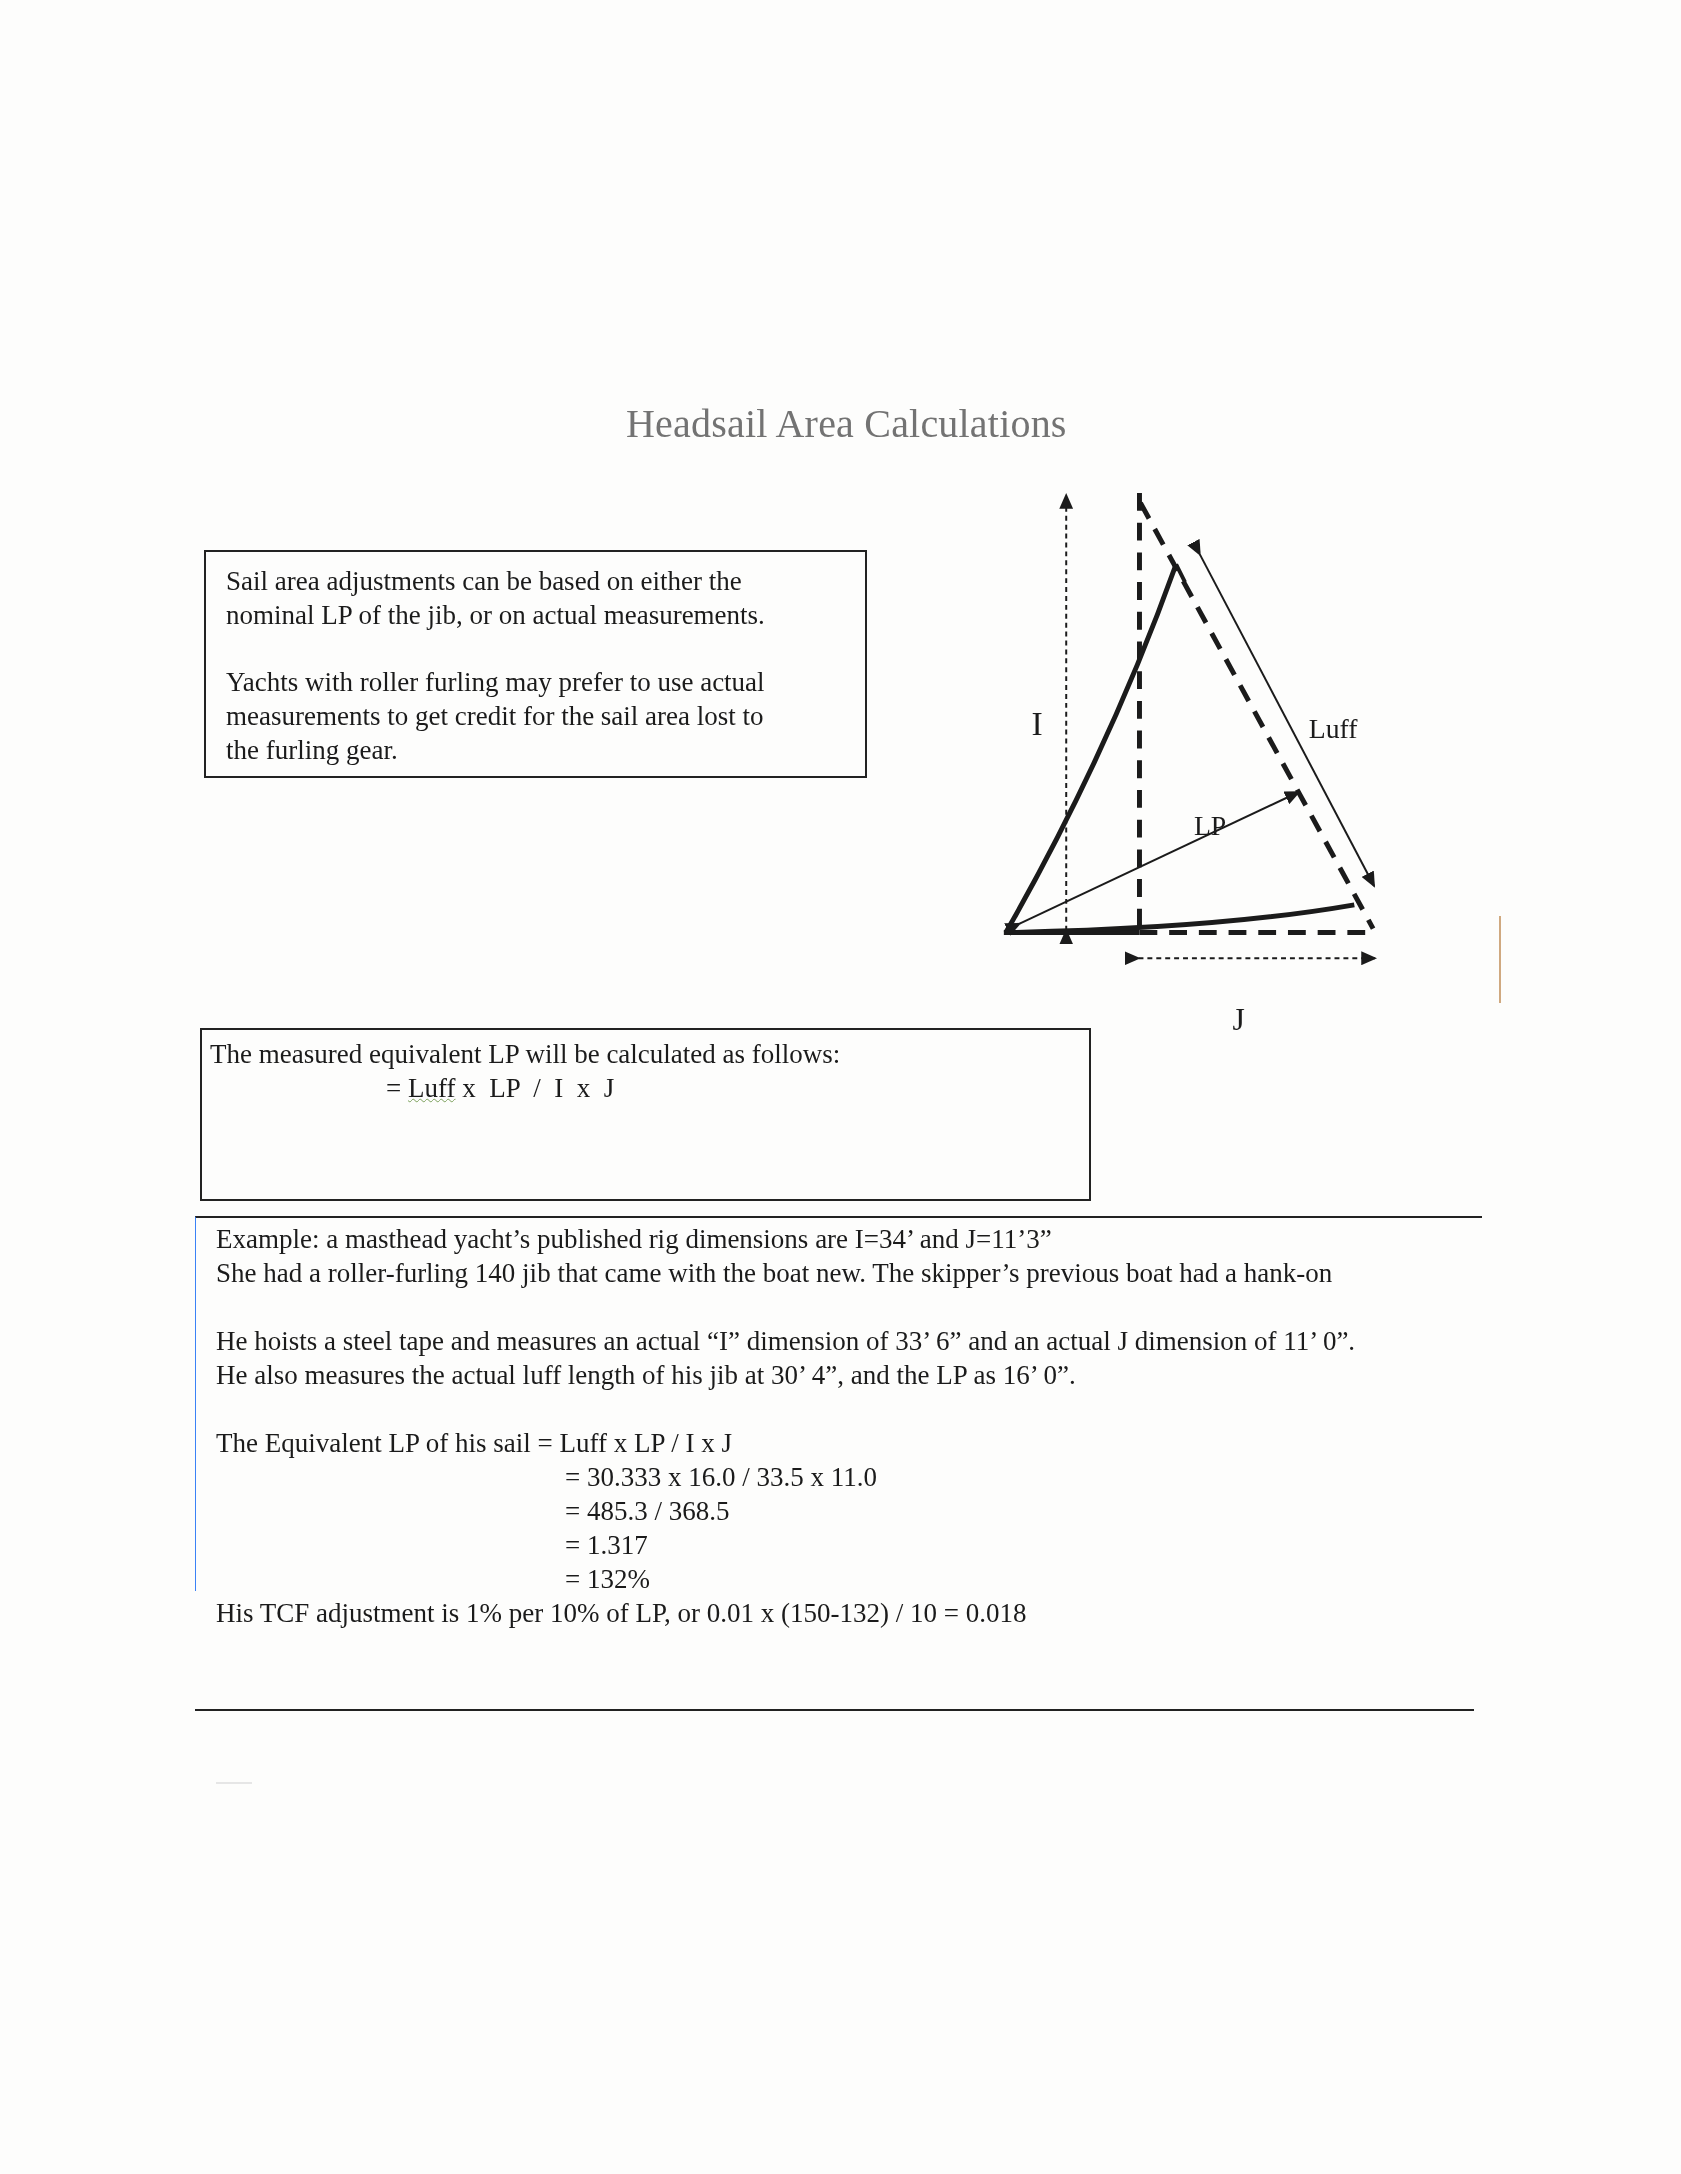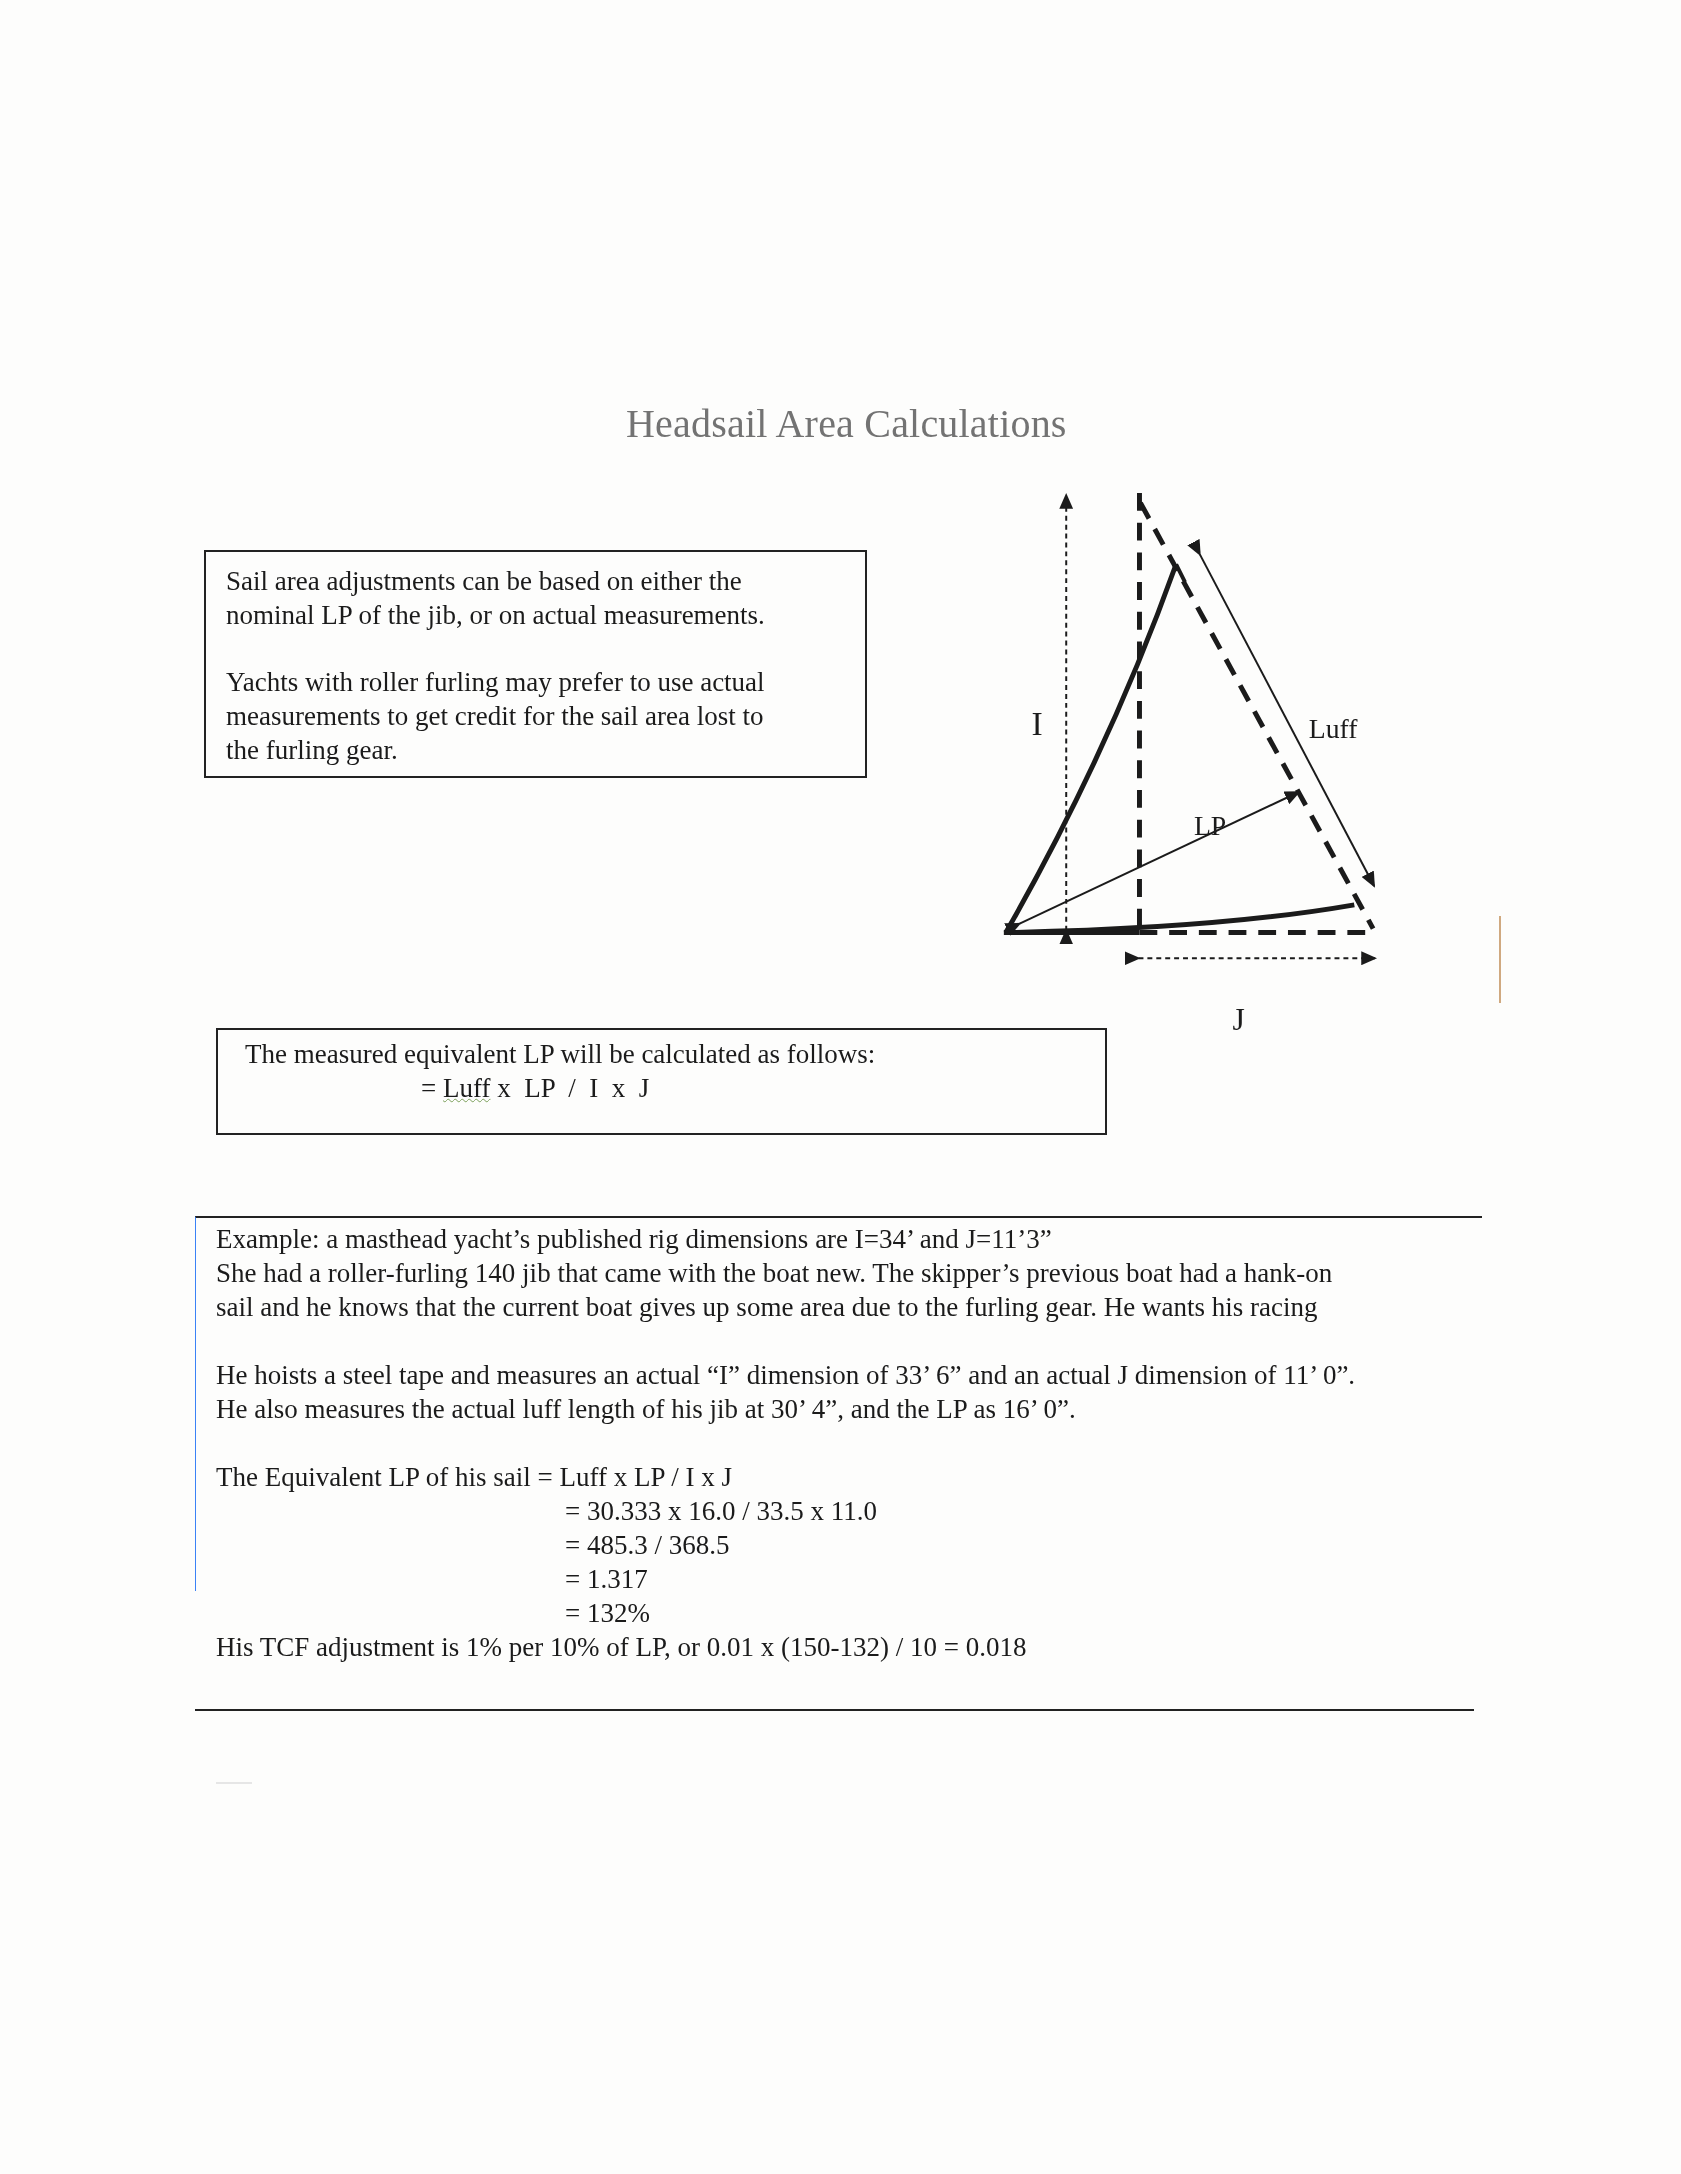--- a/index.html
+++ b/index.html
@@ -42,23 +42,22 @@
       top: 550px;
       width: 663px;
       height: 228px;
       padding: 12px 0 0 20px;
     }
     .box1 .gap { height: 33px; }
     .box2 {
       left: 200px;
       top: 1028px;
       width: 891px;
-      height: 107px;
-      padding: 7px 0 0 27px;
-      margin-left: 16px;
+      height: 173px;
+      padding: 7px 0 0 8px;
     }
     .box2 .indent {
       padding-left: 176px;
     }
     .luff-underline {
       text-decoration: underline;
       text-decoration-style: wavy;
       text-decoration-color: #7ba05b;
       text-decoration-thickness: 1px;
     }
@@ -167,21 +166,20 @@
   </svg>
 
   <div class="box box2">
     <p>The measured equivalent LP will be calculated as follows:</p>
     <p class="indent"><span>= </span><span class="luff-underline">Luff</span><span style="white-space:pre"> x  LP  /  I  x  J</span></p>
   </div>
 
   <div class="box box3">
     <p>Example: a masthead yacht’s published rig dimensions are I=34’ and J=11’3”</p>
     <p>She had a roller-furling 140 jib that came with the boat new.  The skipper’s previous boat had a hank-on</p>
-    <p>sail and he knows that the current boat gives up some area due to the furling gear.  He wants his racing</p>
     <div class="gap"></div>
     <p>He hoists a steel tape and measures an actual “I” dimension of 33’ 6” and an actual J dimension of 11’ 0”.</p>
     <p>He also measures the actual luff length of his jib at 30’ 4”, and the LP as 16’ 0”.</p>
     <div class="gap"></div>
     <p>The Equivalent LP of his sail = Luff x LP / I x J</p>
     <p class="calc-line">= 30.333 x 16.0 / 33.5 x 11.0</p>
     <p class="calc-line">= 485.3 / 368.5</p>
     <p class="calc-line">= 1.317</p>
     <p class="calc-line">= 132%</p>
     <p>His TCF adjustment is 1% per 10% of LP, or 0.01 x (150-132) / 10 = 0.018</p>

